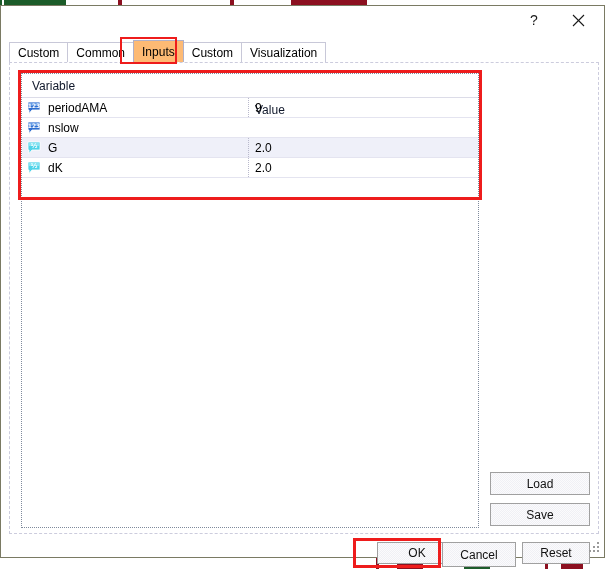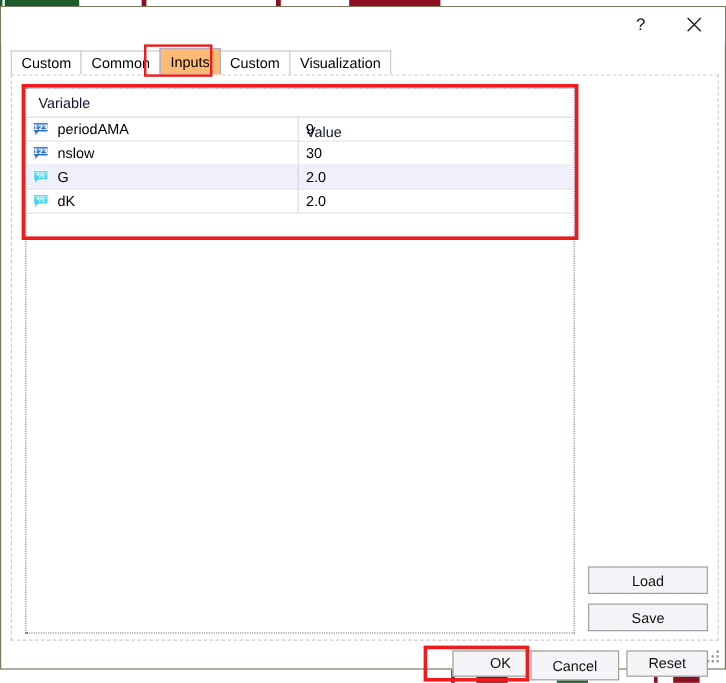--- a/index.html
+++ b/index.html
@@ -317,21 +317,20 @@
         </div>
         <div class="prow">
           <div class="cell var">
             <svg class="type-icon" viewBox="0 0 15 14">
               <path d="M1 1 H13 V9 H5 L2 12.5 V9 H1 Z" fill="#2f6fd0" stroke="#ffffff" stroke-width="0.8"></path>
               <path d="M2 2 H12 V5 H2 Z" fill="#8fc0f5" opacity="0.55"></path>
               <text x="7" y="7.3" text-anchor="middle" font-size="6" font-family="&quot;DejaVu Sans&quot;, sans-serif" font-weight="bold" fill="#ffffff">123</text>
             </svg>
             <span class="varname">nslow</span>
           </div>
-          <div class="cell val">30</div>
         </div>
         <div class="prow alt">
           <div class="cell var">
             <svg class="type-icon" viewBox="0 0 15 14">
               <path d="M1 1 H13 V9 H5 L2 12.5 V9 H1 Z" fill="#4fd3e8" stroke="#ffffff" stroke-width="0.8"></path>
               <path d="M2 2 H12 V5 H2 Z" fill="#b6f0fa" opacity="0.55"></path>
               <text x="7" y="7.3" text-anchor="middle" font-size="6.5" font-family="&quot;DejaVu Sans&quot;, sans-serif" font-weight="bold" fill="#ffffff">½</text>
             </svg>
             <span class="varname">G</span>
           </div>

